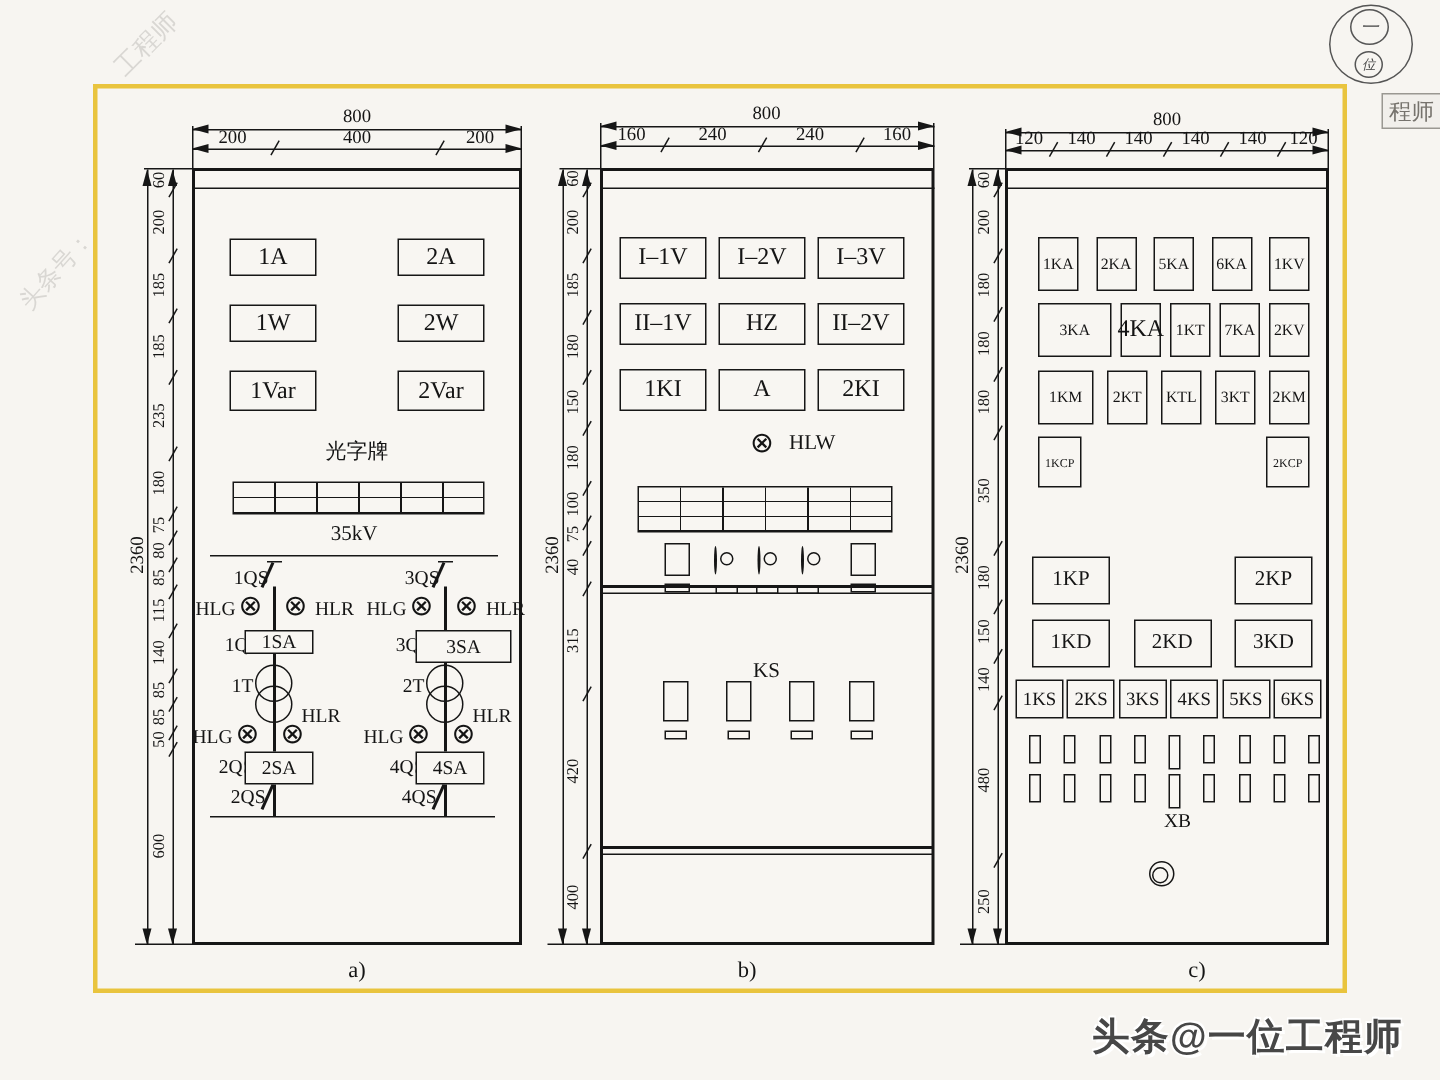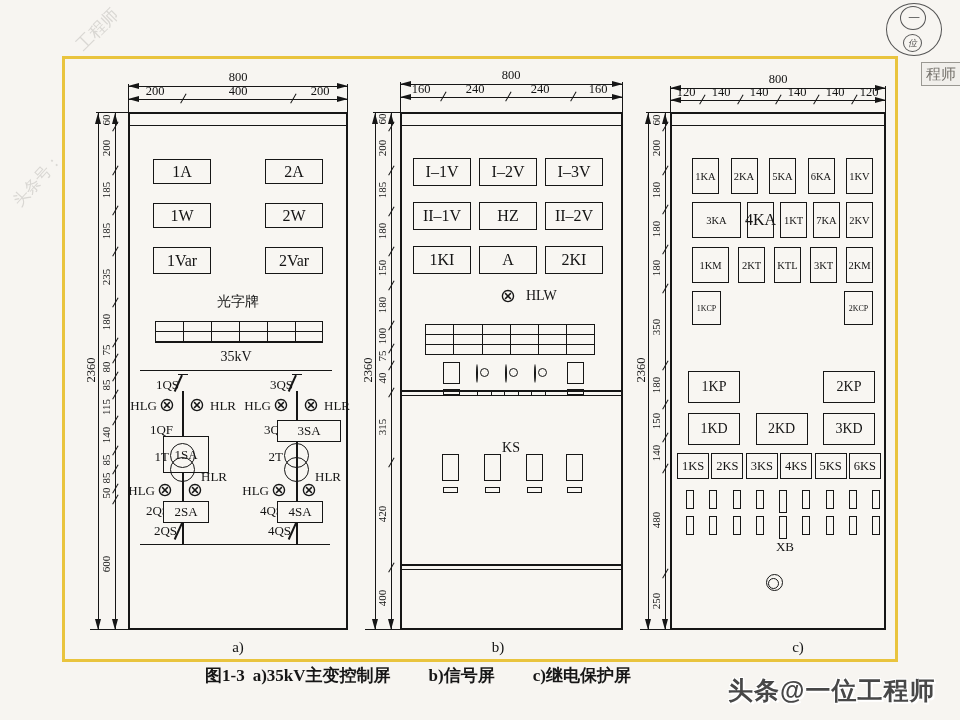--- a/index.html
+++ b/index.html
@@ -173,21 +173,21 @@
     <div class="abs" style="left:103px;top:370px;width:160px;height:176px">
       <div class="hl" style="left:75px;top:4px;width:10px"></div>
       <i class="knife" style="left:78px;top:5px"></i>
       <div class="vl" style="left:79.2px;top:21px;height:153px"></div>
       <span class="txt tr" style="left:30px;top:7px;width:46px">1QS</span>
       <span class="txt tr" style="left:18px;top:28px;width:36px">HLG</span>
       <span class="lamp" style="left:56px;top:25px">⊗</span>
       <span class="lamp" style="left:86px;top:25px">⊗</span>
       <span class="txt" style="left:107px;top:28px;width:44px">HLR</span>
       <span class="txt tr" style="left:24px;top:52px;width:46px">1QF</span>
-      <div class="bx" style="left:60px;top:66px;width:46px;height:37px">1SA</div>
+      <div class="bx" style="left:60px;top:50px;width:46px;height:16px">1SA</div>
       <span class="txt tr" style="left:38px;top:79px;width:28px">1T</span>
       <i class="tcirc" style="left:67px;top:73px"></i>
       <i class="tcirc" style="left:67px;top:87px"></i>
       <span class="txt tr" style="left:16px;top:113px;width:36px">HLG</span>
       <span class="lamp" style="left:54px;top:110px">⊗</span>
       <span class="lamp" style="left:84px;top:110px">⊗</span>
       <span class="txt" style="left:98px;top:99px;width:44px">HLR</span>
       <span class="txt tr" style="left:20px;top:133px;width:46px">2QS</span>
       <div class="bx" style="left:60px;top:131px;width:46px;height:22px">2SA</div>
       <span class="txt tr" style="left:28px;top:153px;width:46px">2QS</span>
@@ -455,21 +455,15 @@
         <i class="lnk"></i>
         <i class="lnk"></i>
         <i class="lnk"></i>
     </div>
     <span class="txt tc" style="left:768px;top:539px;width:34px;font-size:13px">XB</span>
     <i class="xbc" style="left:766px;top:574px"></i>
 
     <span class="plabel" style="left:778px;top:639px">c)</span>
   </div>
 
-  <div class="caption">
-    <span>图1-3</span>
-    <span>a)35kV主变控制屏</span>
-    <span class="gap">b)信号屏</span>
-    <span class="gap">c)继电保护屏</span>
-  </div>
   <div class="brand">头条@一位工程师</div>
 
 </div>
 
 </body></html>

